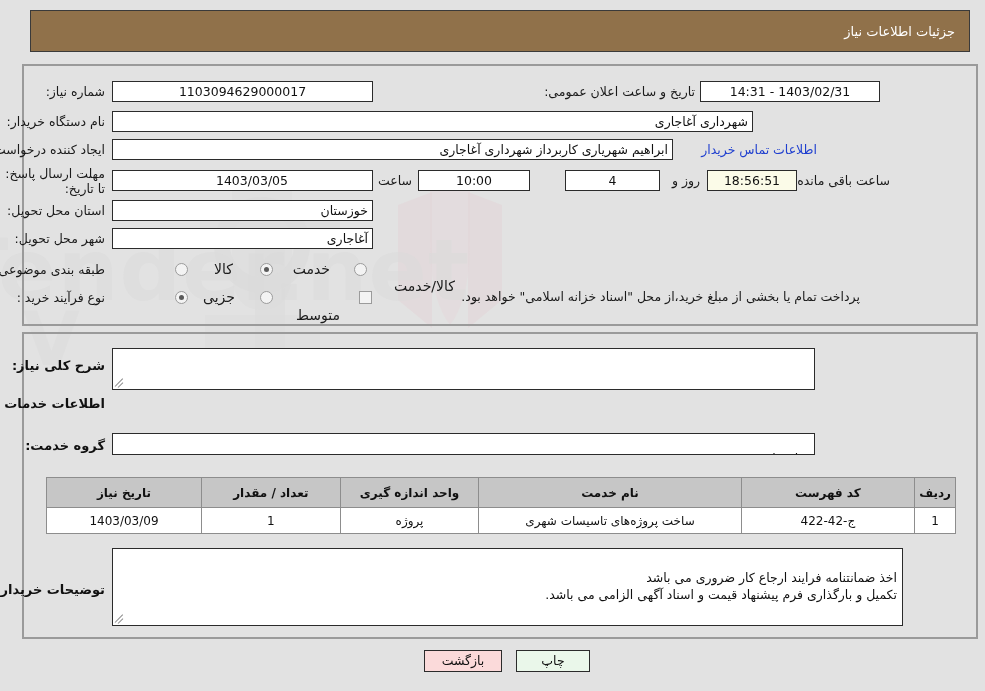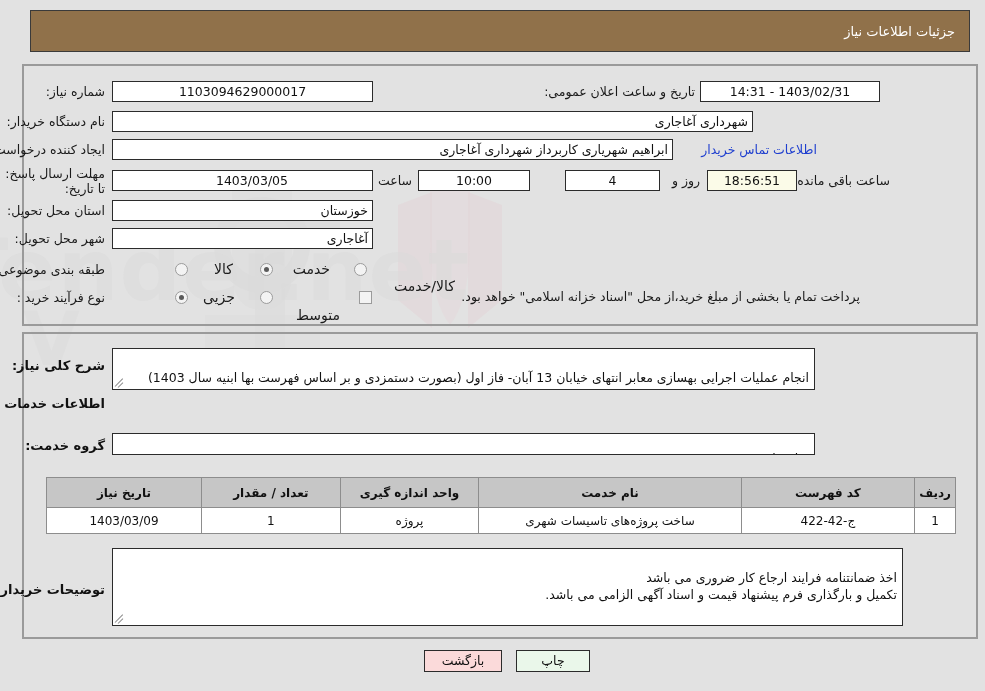--- a/index.html
+++ b/index.html
@@ -298,21 +298,20 @@
   <div class="ropt" style="right:750px; top:289px;">جزیی</div>
 
   <div class="radio" style="right:712px; top:291px;"></div>
   <div class="ropt" style="right:645px; top:289px;margin-top:18px;">متوسط</div>
 
   <div class="chk" style="right:613px; top:291px;"></div>
   <div class="inline-txt" style="right:125px; top:289px;">پرداخت تمام یا بخشی از مبلغ خرید،از محل "اسناد خزانه اسلامی" خواهد بود.</div>
 
   <div class="bold-lbl" style="right:880px; top:358px; width:95px;">شرح کلی نیاز:</div>
   <div class="ta" style="right:170px; top:348px; width:703px; height:42px;">
-    <span>انجام عملیات اجرایی بهسازی معابر انتهای خیابان 13 آبان- فاز اول (بصورت دستمزدی و بر اساس فهرست بها ابنیه سال 1403)</span>
     <span class="grip"></span>
   </div>
 
   <div class="section-title" style="right:880px; top:396px;">اطلاعات خدمات مورد نیاز</div>
 
   <div class="bold-lbl" style="right:880px; top:438px; width:95px;">گروه خدمت:</div>
   <div class="ta" style="right:170px; top:433px; width:703px; height:22px; line-height:16px; padding-top:1px;">
     <span>ساختمان</span>
   </div>
 

